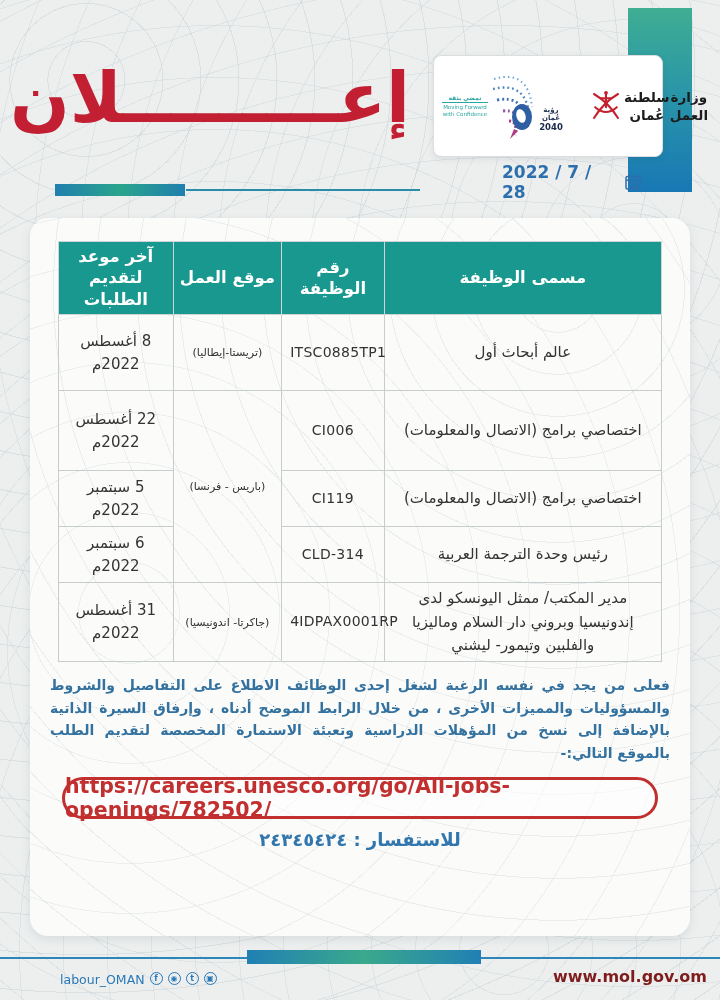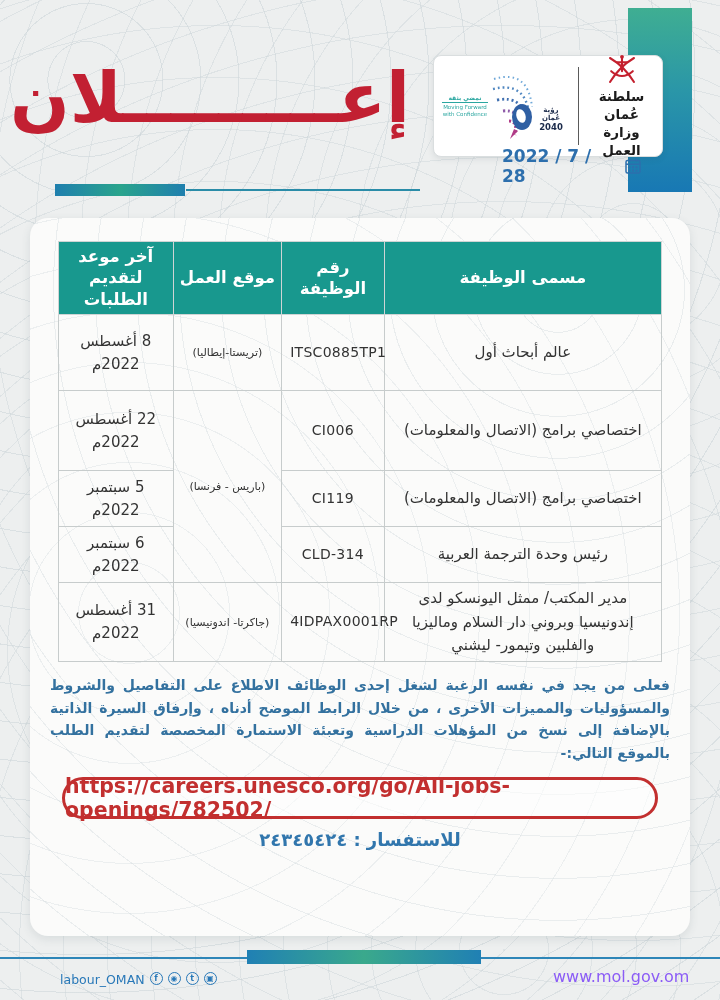--- a/index.html
+++ b/index.html
@@ -32,29 +32,29 @@
     display:flex; direction:ltr; align-items:center; padding:6px 8px; gap:5px;
   }
   .vision-logo{ display:flex; direction:ltr; align-items:center; width:126px; }
   .vision-tagline{ width:46px; color:#2aa6a0; text-align:center; }
   .vision-tagline .ar{ font-size:6px; font-weight:bold; border-bottom:1px solid #2aa6a0; padding-bottom:1px; }
   .vision-tagline .en{ font-size:5.5px; line-height:1.25; margin-top:1px; }
   .vision-name{ width:34px; text-align:center; color:#1b2a4a; margin-left:-8px; margin-top:26px;}
   .vision-name .ar{ font-size:7px; font-weight:bold; }
   .vision-name .yr{ font-size:8.5px; font-weight:bold; }
   .logo-divider{ width:1px; height:78px; background:#5a5a5a; margin:0 5px; }
-  .ministry-logo{ flex:1; display:flex; flex-direction:column; align-items:center; justify-content:center; }
+  .ministry-logo{ flex:1; display:flex; flex-direction:row; align-items:center; justify-content:center; }
   .ministry-logo .t{ font-size:13.5px; font-weight:bold; color:#1c1c1c; line-height:1.35; text-align:center; }
   .under-bar{
     position:absolute; left:55px; top:184px; width:130px; height:12px;
     background:linear-gradient(90deg,#1f7fae,#2aa48c 50%,#1f7fae);
   }
   .under-line{ position:absolute; left:186px; top:189px; width:234px; height:2px; background:#2a8ca8; }
   .date-row{
-    position:absolute; left:502px; top:154px; width:140px; height:24px;
+    position:absolute; left:502px; top:170px; width:140px; height:24px;
     display:flex; direction:ltr; align-items:center; justify-content:flex-end; gap:8px;
     color:#2d6fad; font-weight:bold; font-size:17px;
   }
   
   .content-card{
     position:absolute; left:30px; top:218px; width:660px; height:718px;
     background-color:#fbfbfa;
     background-image:
       repeating-radial-gradient(circle at 80% 10%, rgba(208,216,220,.40) 0 1px, transparent 1px 42px),
       repeating-radial-gradient(circle at 15% 55%, rgba(208,216,220,.35) 0 1px, transparent 1px 50px);
@@ -95,21 +95,21 @@
   }
   .footer-social{
     position:absolute; left:60px; top:972px; display:flex; direction:ltr; align-items:flex-start; gap:5px;
     color:#2878b8; font-size:12.5px;
   }
   .s-icon{
     width:13px; height:13px; border:1.2px solid #2878b8; border-radius:50%;
     display:flex; align-items:center; justify-content:center;
     font-size:8px; font-weight:bold; color:#2878b8; line-height:1;
   }
-  .footer-site{ position:absolute; left:553px; top:967px; font-size:16px; font-weight:normal; color:#8b5cf6; direction:ltr; }
+  .footer-site{ position:absolute; left:553px; top:967px; font-size:16px; font-weight:bold; color:#7f1d1d; direction:ltr; }
   svg{ display:block; }
 </style>
 </head>
 <body>
 
 <div class="top-accent"></div>
 
 <div class="hero-title">إعـــــــــلان</div>
 
 <div class="logo-card">

